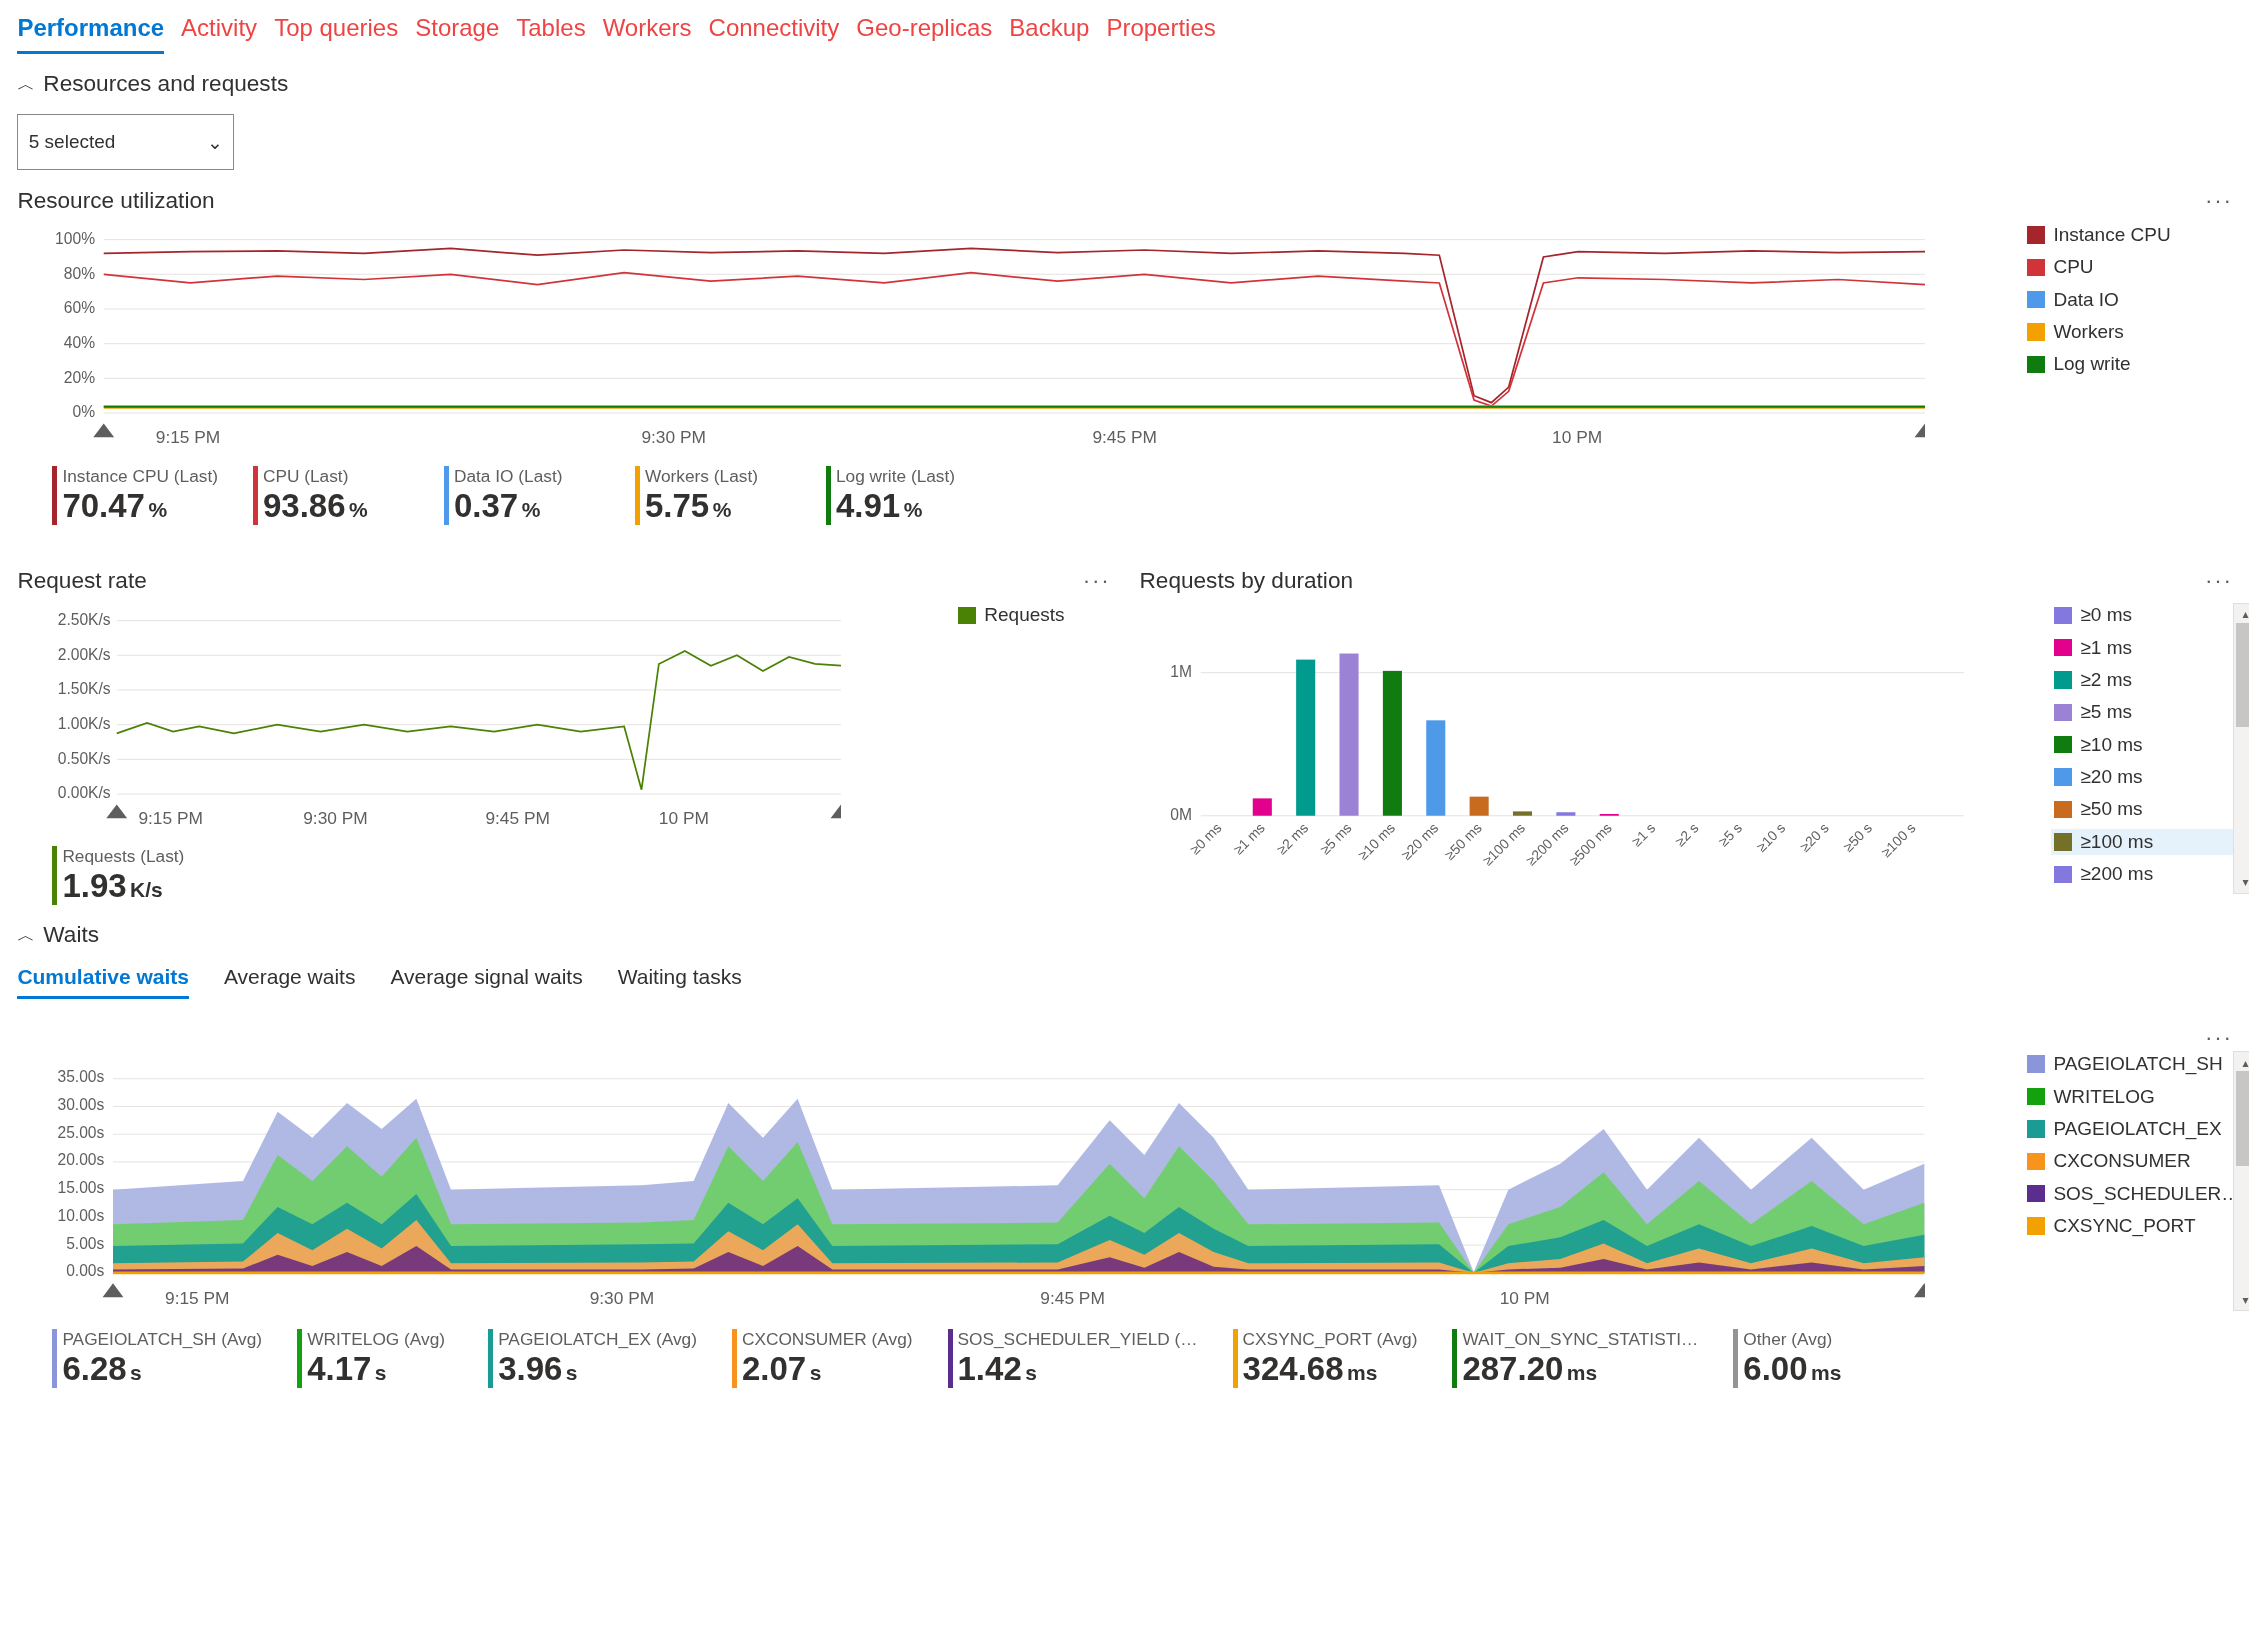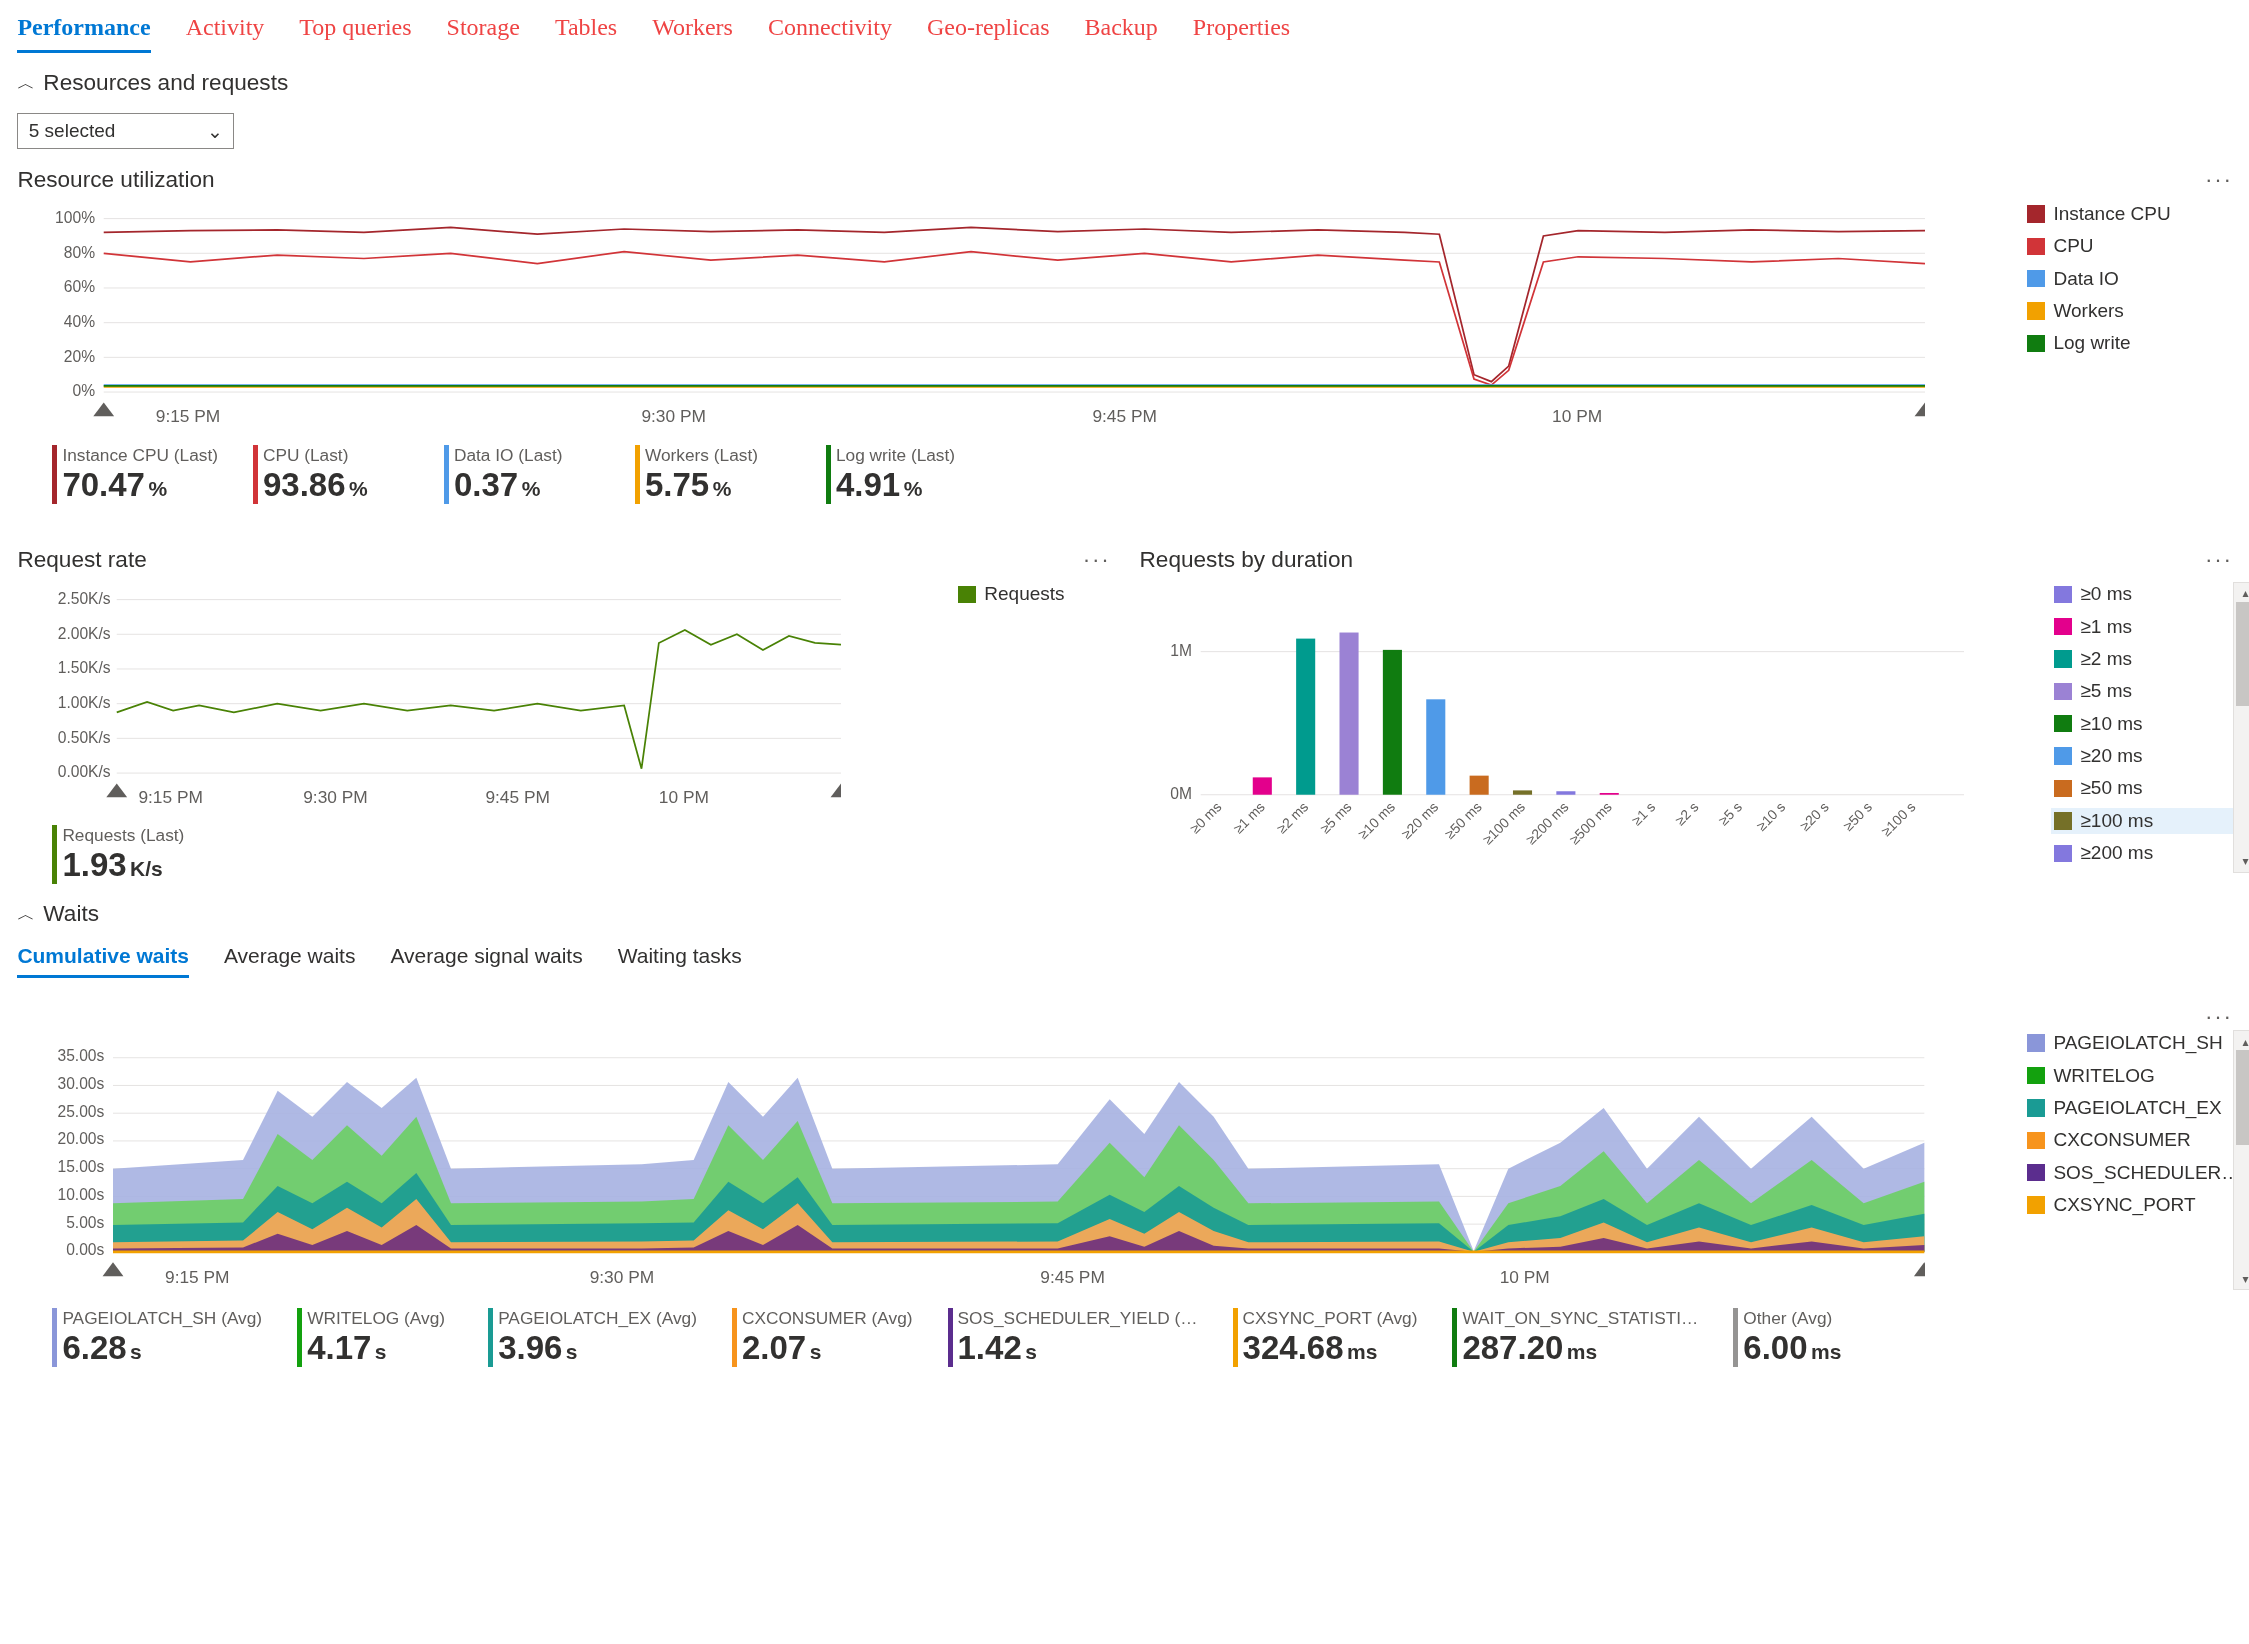--- a/index.html
+++ b/index.html
@@ -5,28 +5,28 @@
   * { box-sizing: border-box; margin: 0; padding: 0; }
   body {
     font-family: "Segoe UI", -apple-system, BlinkMacSystemFont, sans-serif;
     font-size: 12px;
     color: #323130;
     background: #fff;
     padding: 0 8.7px 17.3px 8.7px;
     width: 2250px;
   }
   
-  .tabs { display:flex; gap:35px; border-bottom:0; padding: 14px 8.7px 0 8.7px; font-family: Liberation Serif, serif; }
+  .tabs { display:flex; gap:17px; border-bottom:0; padding: 14px 8.7px 0 8.7px; }
   .tab { font-size: 24px; color:#ef4444; padding-bottom:8.7px; cursor:pointer; }
   .tab.active { color:#0078d4; font-weight:600; border-bottom:3.5px solid #0078d4; }
   .section { padding: 17.3px 8.7px 0 8.7px; }
   .sec-header { display:flex; align-items:center; gap:8.7px; font-size:22.6px; font-weight:400; margin-bottom:17.3px; }
   .sec-header .chev { font-size:17.3px; }
   .label { font-size:21px; font-weight:600; margin-bottom:7px; display:block;}
-  .select { width:217px; height:36px; border:0.9px solid #8a8886; background:#fff; padding:0 10.4px; display:flex; align-items:center; justify-content:space-between; font-size:19px; cursor:pointer;gap:16px; }
+  .select { width:217px; height:56px; border:0.9px solid #8a8886; background:#fff; padding:0 10.4px; display:flex; align-items:center; justify-content:space-between; font-size:19px; cursor:pointer;gap:16px; }
   .chart-title { font-size:22.6px; margin:17.3px 0 8.7px 0; display:flex; justify-content:space-between; align-items:center;}
   .more { font-size:22.6px; letter-spacing:1.7px; color:#605e5c; cursor:pointer; }
   .chart-wrap { display:flex; }
   .chart-area { flex:1; }
   svg { display:block; }
   .legend { width:226px; padding-left:17.3px; font-size:19px; }
   .legend-item { display:flex; align-items:center; gap:8.7px; margin-bottom:7px; padding:1.7px 3.5px; }
   .legend-item.hl { background:#e5f1fb; }
   .sw { width:17.3px; height:17.3px; flex-shrink:0; }
   .metrics-row { display:flex; gap:35px; margin-top:17.3px; margin-left:35px;}

